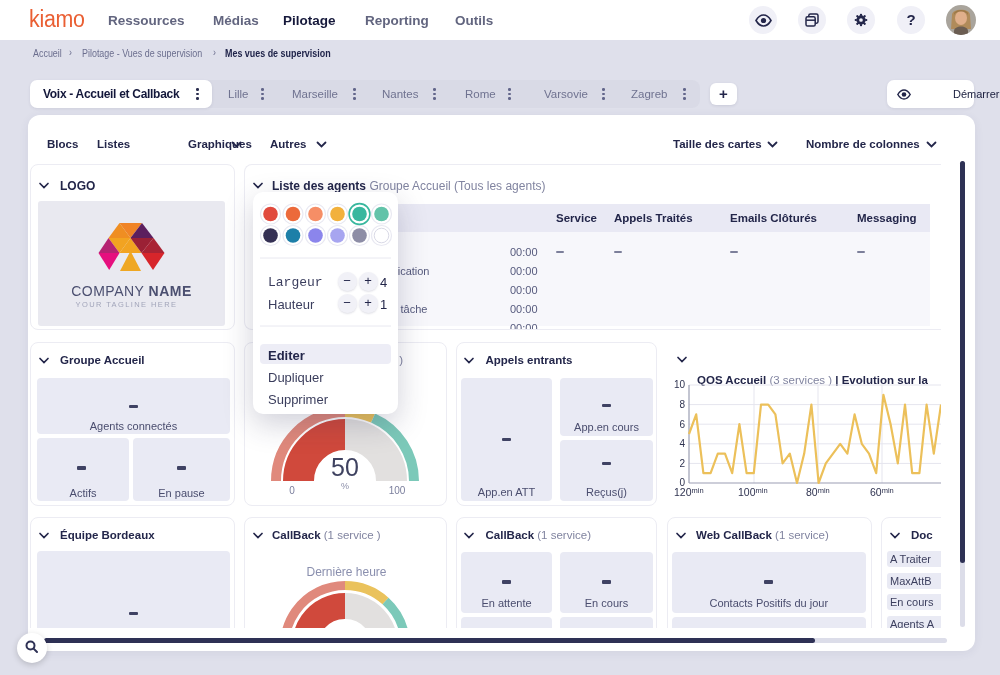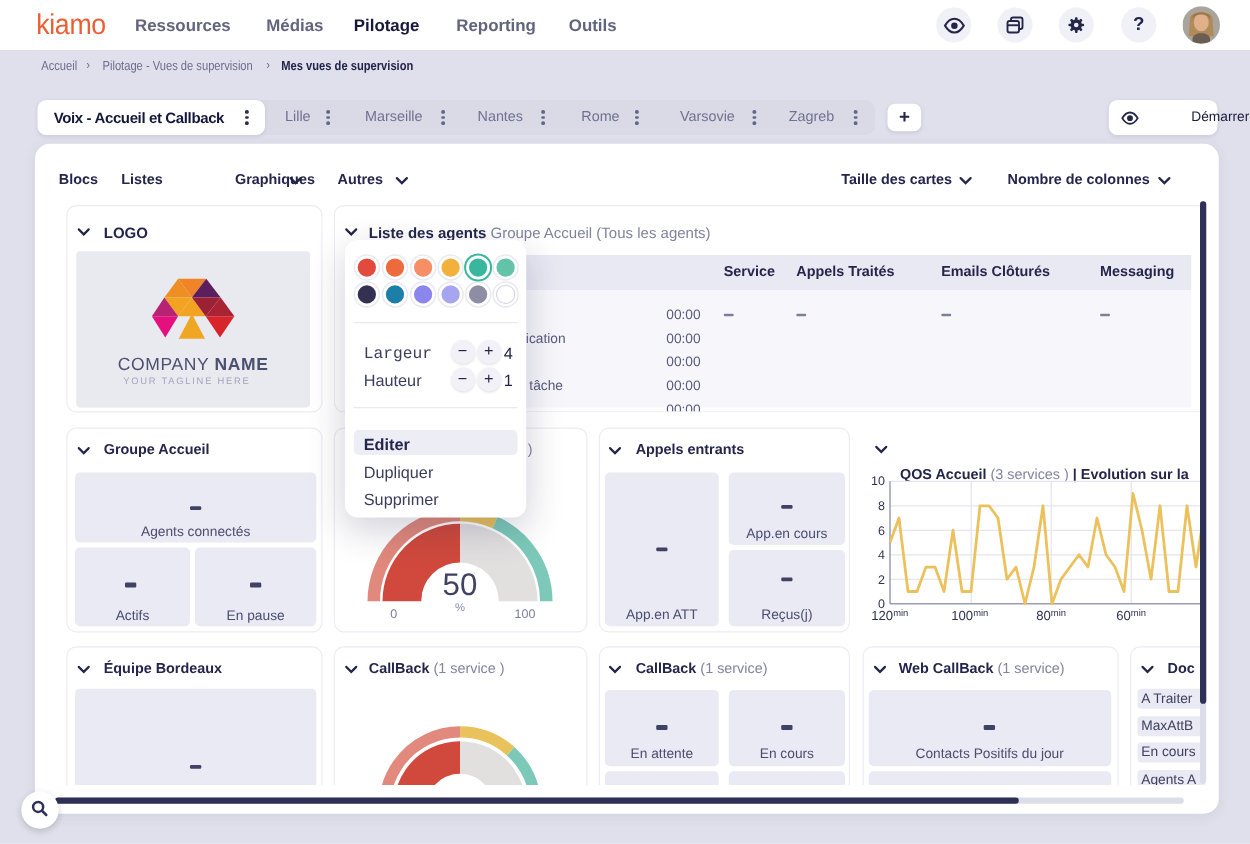--- a/index.html
+++ b/index.html
@@ -124,21 +124,21 @@
   </svg>
 <div class="tool" style="left:673px;top:138px;">Taille des cartes</div>
 <svg style="left:767px;top:141px;" width="11" height="7" viewBox="0 0 11 7">
     <path d="M1.5 1.5l4 4 4-4" fill="none" stroke="#23264a" stroke-width="1.8" stroke-linecap="round"></path>
   </svg>
 <div class="tool" style="left:806px;top:138px;">Nombre de colonnes</div>
 <svg style="left:926px;top:141px;" width="11" height="7" viewBox="0 0 11 7">
     <path d="M1.5 1.5l4 4 4-4" fill="none" stroke="#23264a" stroke-width="1.8" stroke-linecap="round"></path>
   </svg>
 
-<div class="abs" style="left:34px;top:115px;width:930px;height:513px;overflow:hidden;">
+<div class="abs" style="left:11px;top:115px;width:930px;height:513px;overflow:hidden;">
 
  <div class="card" style="left:19px;top:49px;width:204.5px;height:166px;">
   <svg style="left:7.5px;top:17px;" width="10" height="7" viewBox="0 0 10 7">
         <path d="M1 1.5l4 4 4-4" fill="none" stroke="#23264a" stroke-width="1.7" stroke-linecap="round"></path>
       </svg>
   <div class="ttl" style="left:29px;top:14px;font-size:12px;">LOGO</div>
   <div class="abs" style="left:7px;top:36px;width:187px;height:125px;background:#e9e9f0;border-radius:3px;">
    <svg style="left:60px;top:22px;" width="67" height="50" viewBox="0 0 66 50">
     <polygon points="21,0 43.5,0 32,15" fill="#f08426"></polygon>
     <polygon points="21,0 32,15 10,15" fill="#ef8e22"></polygon>
@@ -277,20 +277,21 @@
   <div class="ttl" style="left:29px;top:11px;">Équipe Bordeaux</div>
   <div class="tile" style="left:6px;top:33px;width:193px;height:131px;"></div>
   <div class="dash" style="left:97.5px;top:93.5px;"></div>
  </div>
 
  <div class="card" style="left:233px;top:402px;width:203px;height:166px;">
   <svg style="left:8px;top:14px;" width="10" height="7" viewBox="0 0 10 7">
         <path d="M1 1.5l4 4 4-4" fill="none" stroke="#23264a" stroke-width="1.7" stroke-linecap="round"></path>
       </svg>
   <div class="ttl" style="left:27px;top:11px;">CallBack <span class="sub">(1 service )</span></div>
+  <div class="abs" style="left:0;top:47px;width:203px;text-align:center;font-size:12px;color:#8a8fae;">Dernière heure</div>
   <svg style="left:0;top:0;" width="203" height="166" viewBox="0 0 203 166">
    <path d="M 43.2 148.7 A 60.5 60.5 0 0 1 100 67.5" fill="none" stroke="#e0897c" stroke-width="9"></path>
    <path d="M 100 67.5 A 60.5 60.5 0 0 1 140.5 83" fill="none" stroke="#eac25c" stroke-width="9"></path>
    <path d="M 140.5 83 A 60.5 60.5 0 0 1 156.9 148.7" fill="none" stroke="#7cc9b9" stroke-width="9"></path>
    <path d="M 62.4 141.7 A 40 40 0 0 1 100 88" fill="none" stroke="#d0493c" stroke-width="26"></path>
    <path d="M 100 88 A 40 40 0 0 1 137.6 141.7" fill="none" stroke="#e2e0df" stroke-width="26"></path>
   </svg>
  </div>
 
  <div class="card" style="left:444.5px;top:402px;width:201.5px;height:166px;">

